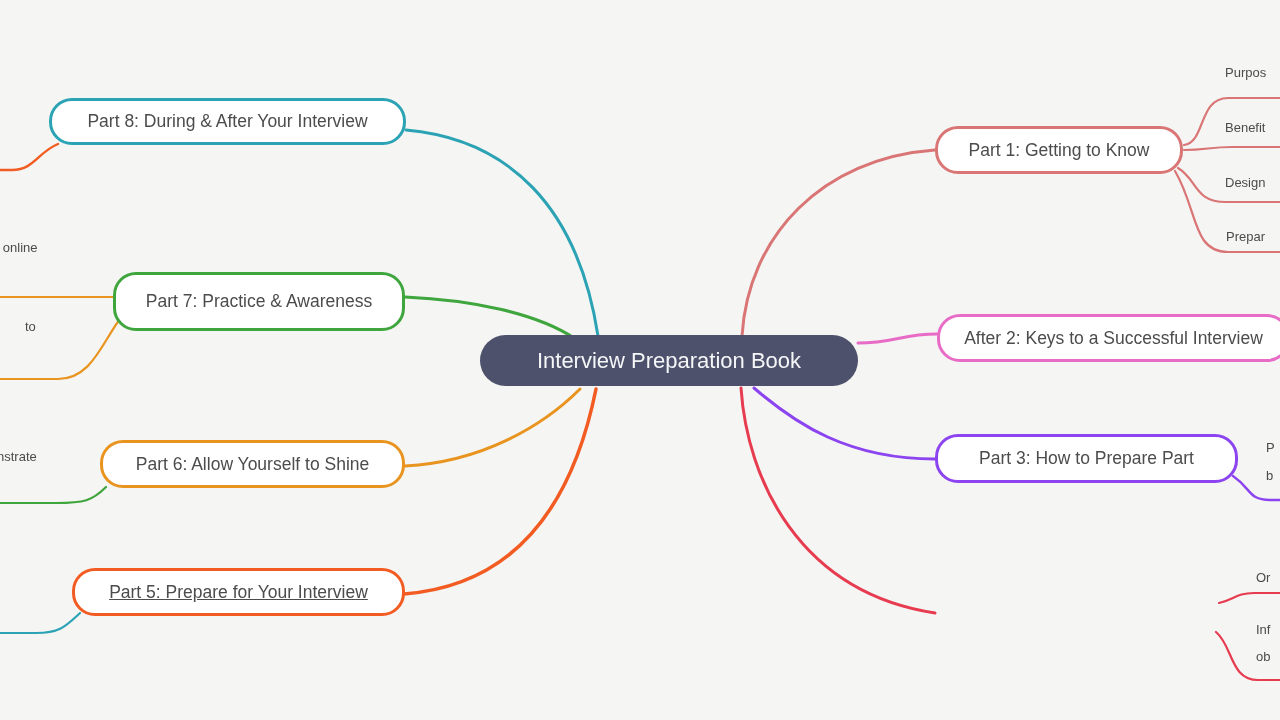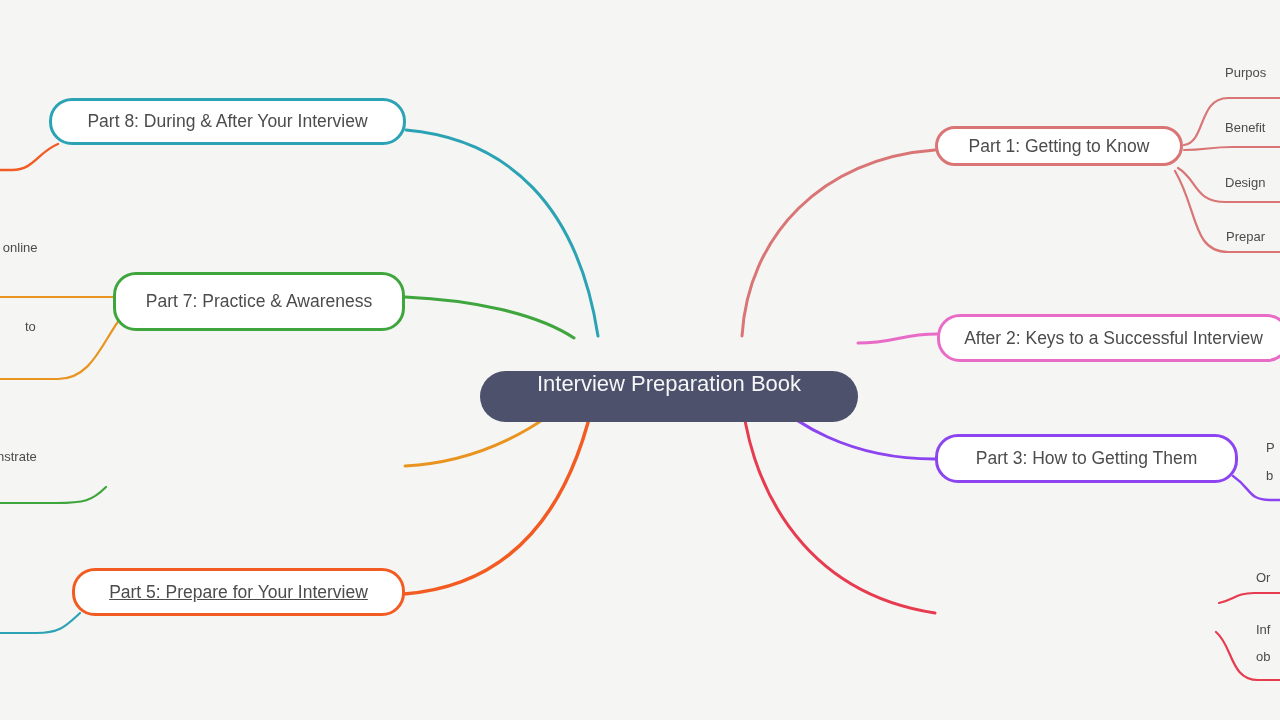--- a/index.html
+++ b/index.html
@@ -10,33 +10,33 @@
   }
   .canvas svg{position:absolute;left:0;top:0;}
   .topic{
     position:absolute;box-sizing:border-box;background:#ffffff;
     border:3.5px solid #999;border-radius:23px;
     display:flex;align-items:center;justify-content:center;
     font-size:17.5px;color:#4c4c4c;white-space:nowrap;
   }
   .center-topic{
     position:absolute;box-sizing:border-box;background:#4d516b;border-radius:26px;
-    display:flex;align-items:flex-start;justify-content:center;
+    display:flex;align-items:center;justify-content:center;
     font-size:22px;color:#f5f6f8;white-space:nowrap;
-    left:480px;top:335px;width:378px;height:51px;margin-top:36px;
+    left:480px;top:335px;width:378px;height:51px;
   }
   .frag{
     position:absolute;font-size:13px;color:#4b4b4b;white-space:nowrap;line-height:22px;
   }
   
   .t-part8{left:49px;top:98px;width:357px;height:47px;}
   .t-part7{left:113px;top:272px;width:292px;height:59px;}
   .t-part6{left:100px;top:440px;width:305px;height:48px;}
   .t-part5{left:72px;top:568px;width:333px;height:48px;text-decoration:underline;}
-  .t-part1{left:935px;top:126px;width:248px;height:40px;justify-content:center;}
+  .t-part1{left:935px;top:126px;width:248px;height:48px;justify-content:center;}
   .t-part2{left:937px;top:314px;width:353px;height:48px;}
   .t-part3{left:935px;top:434px;width:303px;height:49px;}
   .t-part4{left:935px;top:589px;width:285px;height:49px;}
   
   .f-purpose{left:1225px;top:62px;}
   .f-benefit{left:1225px;top:117px;}
   .f-design{left:1225px;top:172px;}
   .f-prepare{left:1226px;top:226px;}
   .f-p3a{left:1266px;top:437px;}
   .f-p3b{left:1266px;top:465px;}
@@ -79,31 +79,34 @@
     <path d="M 106 487 C 92 501 84 503 56 503 L 0 503" stroke-width="2.2" stroke-linecap="round" fill="none" stroke="#3fa53d"></path>
     <path d="M 80 613 C 66 626 60 633 36 633 L 0 633" stroke-width="2.2" stroke-linecap="round" fill="none" stroke="#2ba3b4"></path>
   </svg>
 
   <div class="topic t-part8" style="border-color: rgb(43, 163, 180);">
     <span>Part 8: During &amp; After Your Interview</span>
   </div>
   <div class="topic t-part7" style="border-color: rgb(63, 165, 61);">
     <span>Part 7: Practice &amp; Awareness</span>
   </div>
+  <div class="topic t-part6" style="border-color: rgb(232, 148, 31);">
+    <span>Part 6: Allow Yourself to Shine</span>
+  </div>
   <div class="topic t-part5" style="border-color: rgb(242, 92, 34);">
     <span>Part 5: Prepare for Your Interview</span>
   </div>
   <div class="topic t-part1" style="border-color: rgb(217, 117, 117);">
     <span>Part 1: Getting to Know</span>
   </div>
   <div class="topic t-part2" style="border-color: rgb(232, 107, 198);">
     <span>After 2: Keys to a Successful Interview</span>
   </div>
   <div class="topic t-part3" style="border-color: rgb(139, 68, 239);">
-    <span>Part 3: How to Getting Them</span>
+    <span>Part 3: How to Prepare Part</span>
   </div>
 
   <div class="center-topic" style="background-color: rgb(77, 81, 107);">
     <span>Interview Preparation Book</span>
   </div>
 
   <div class="frag f-purpose">Purpos</div>
   <div class="frag f-benefit">Benefit</div>
   <div class="frag f-design">Design</div>
   <div class="frag f-prepare">Prepar</div>

